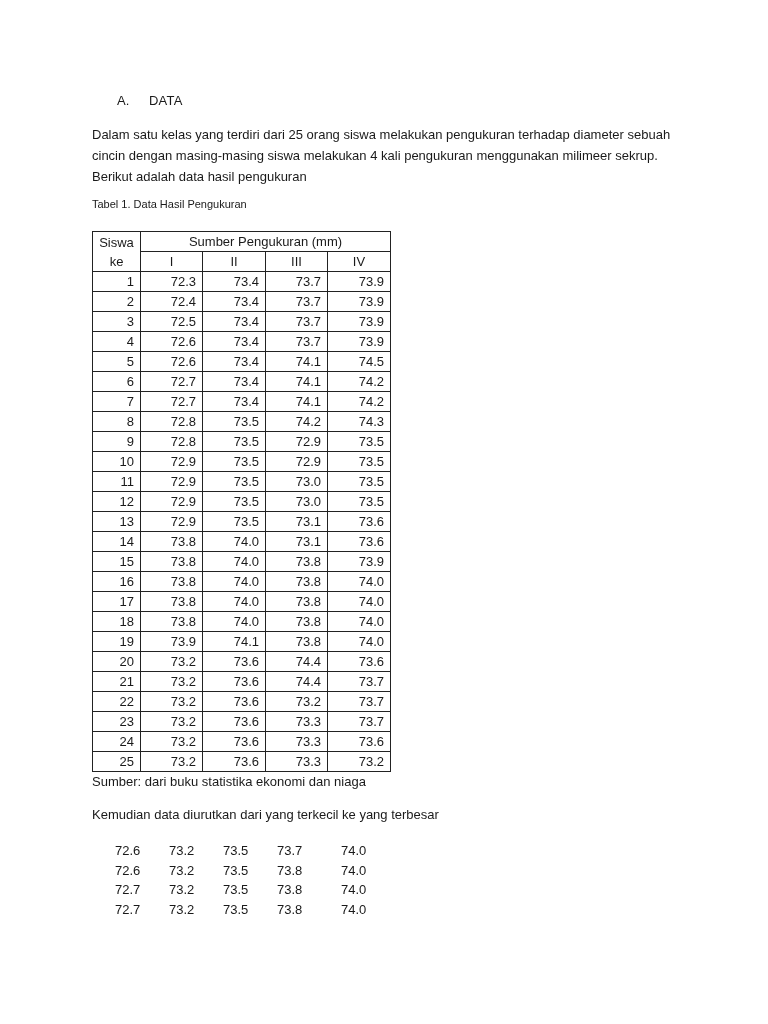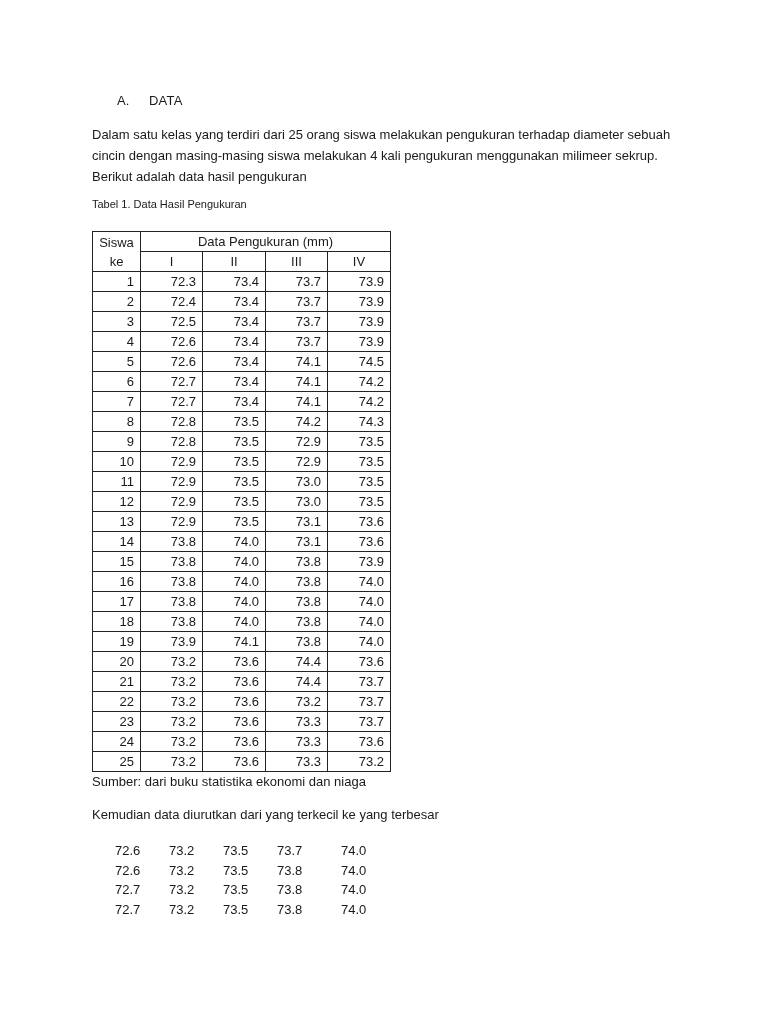--- a/index.html
+++ b/index.html
@@ -36,21 +36,21 @@
 
 <div class="abs caption">Tabel 1. Data Hasil Pengukuran</div>
 
 <table class="data">
   <thead>
     <tr>
       <th class="c0 siswa-head" rowspan="2">
         <span>Siswa</span><br>
         <span>ke</span>
       </th>
-      <th colspan="4">Data Pengukuran (mm)</th>
+      <th colspan="4">Sumber Pengukuran (mm)</th>
     </tr>
     <tr>
       <th class="c1">I</th>
       <th class="c2">II</th>
       <th class="c3">III</th>
       <th class="c4">IV</th>
     </tr>
   </thead>
   <tbody id="tbody">
       <tr>

